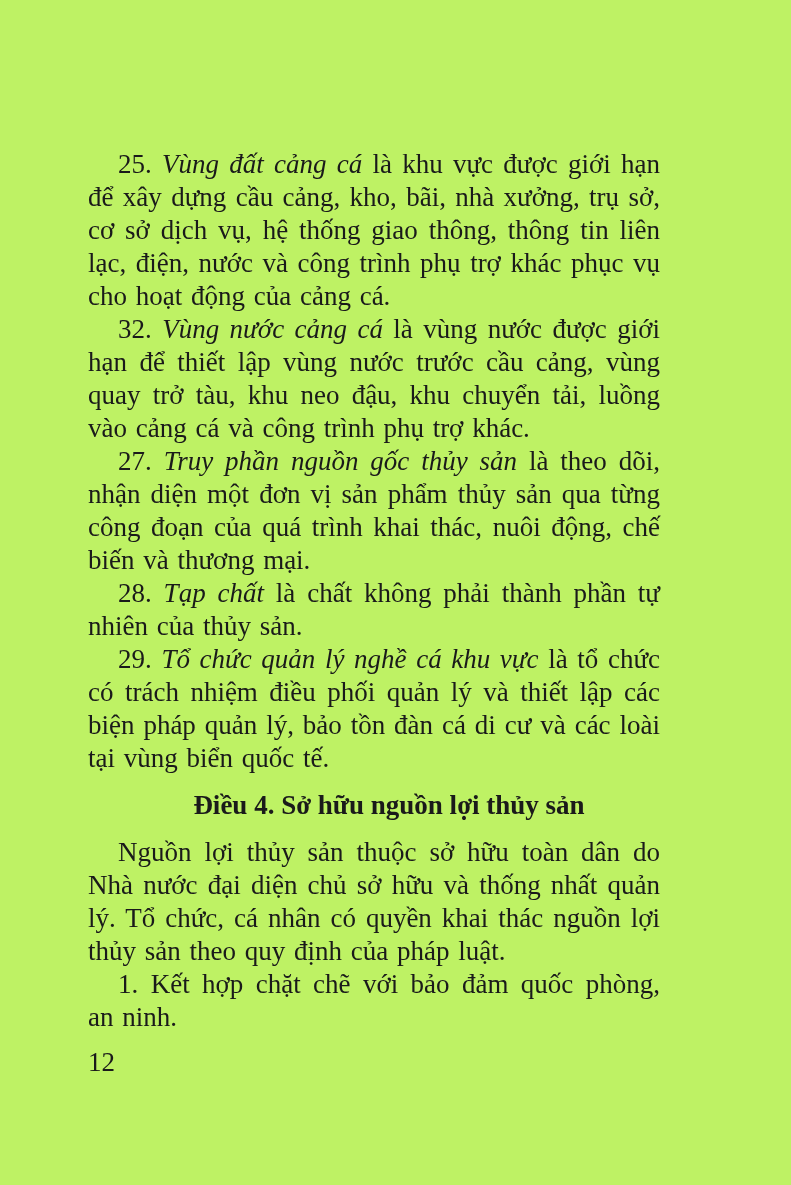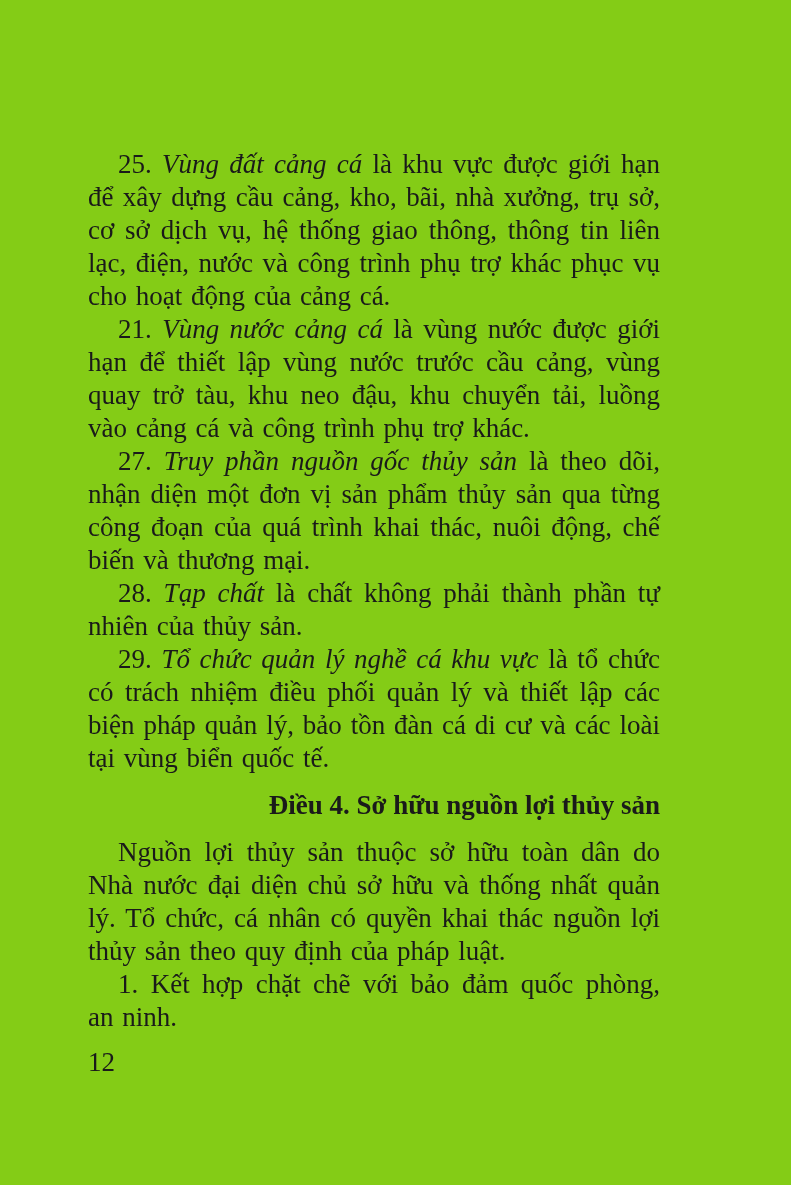--- a/index.html
+++ b/index.html
@@ -4,21 +4,21 @@
 <style>
   html, body {
     margin: 0;
     padding: 0;
     background: #ffffff;
   }
   .page {
     position: relative;
     width: 791px;
     height: 1185px;
-    background: #84cc16;
+    background: #bef264;
     color: #1a1a1a;
     font-family: "Liberation Serif", "DejaVu Serif", serif;
     overflow: hidden;
   }
   .content {
     position: absolute;
     left: 88px;
     top: 148px;
     width: 572px;
   }
@@ -32,40 +32,40 @@
   }
   .term {
     font-style: italic;
   }
   .heading {
     margin: 14px 0;
     font-size: 27px;
     line-height: 33px;
     font-weight: bold;
     text-indent: 30px;
-    text-align: right;
+    text-align: center;
   }
   .pagenum {
     position: absolute;
     left: 88px;
     top: 1046px;
     font-size: 27px;
     line-height: 33px;
     font-family: Liberation Serif, serif;
   }
 </style>
 </head>
 <body>
 
 <div class="page">
   <div class="content">
 
     <p class="para"><span>25.</span> <span class="term">Vùng đất cảng cá</span> <span>là khu vực được giới hạn để xây dựng cầu cảng, kho, bãi, nhà xưởng, trụ sở, cơ sở dịch vụ, hệ thống giao thông, thông tin liên lạc, điện, nước và công trình phụ trợ khác phục vụ cho hoạt động của cảng cá.</span></p>
 
-    <p class="para"><span>21.</span> <span class="term">Vùng nước cảng cá</span> <span>là vùng nước được giới hạn để thiết lập vùng nước trước cầu cảng, vùng quay trở tàu, khu neo đậu, khu chuyển tải, luồng vào cảng cá và công trình phụ trợ khác.</span></p>
+    <p class="para"><span>32.</span> <span class="term">Vùng nước cảng cá</span> <span>là vùng nước được giới hạn để thiết lập vùng nước trước cầu cảng, vùng quay trở tàu, khu neo đậu, khu chuyển tải, luồng vào cảng cá và công trình phụ trợ khác.</span></p>
 
     <p class="para"><span>27.</span> <span class="term">Truy phần nguồn gốc thủy sản</span> <span>là theo dõi, nhận diện một đơn vị sản phẩm thủy sản qua từng công đoạn của quá trình khai thác, nuôi động, chế biến và thương mại.</span></p>
 
     <p class="para"><span>28.</span> <span class="term">Tạp chất</span> <span>là chất không phải thành phần tự nhiên của thủy sản.</span></p>
 
     <p class="para"><span>29.</span> <span class="term">Tổ chức quản lý nghề cá khu vực</span> <span>là tổ chức có trách nhiệm điều phối quản lý và thiết lập các biện pháp quản lý, bảo tồn đàn cá di cư và các loài tại vùng biển quốc tế.</span></p>
 
     <div class="heading">Điều 4. Sở hữu nguồn lợi thủy sản</div>
 
     <p class="para">Nguồn lợi thủy sản thuộc sở hữu toàn dân do Nhà nước đại diện chủ sở hữu và thống nhất quản lý. Tổ chức, cá nhân có quyền khai thác nguồn lợi thủy sản theo quy định của pháp luật.</p>

